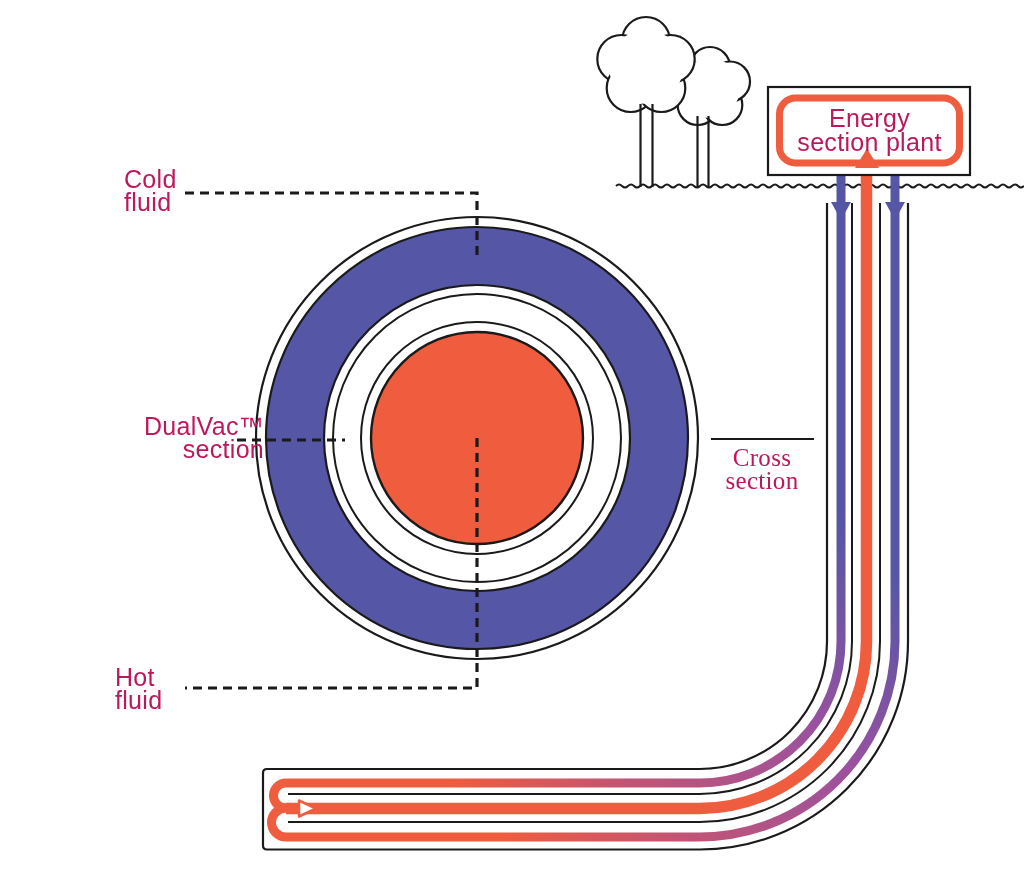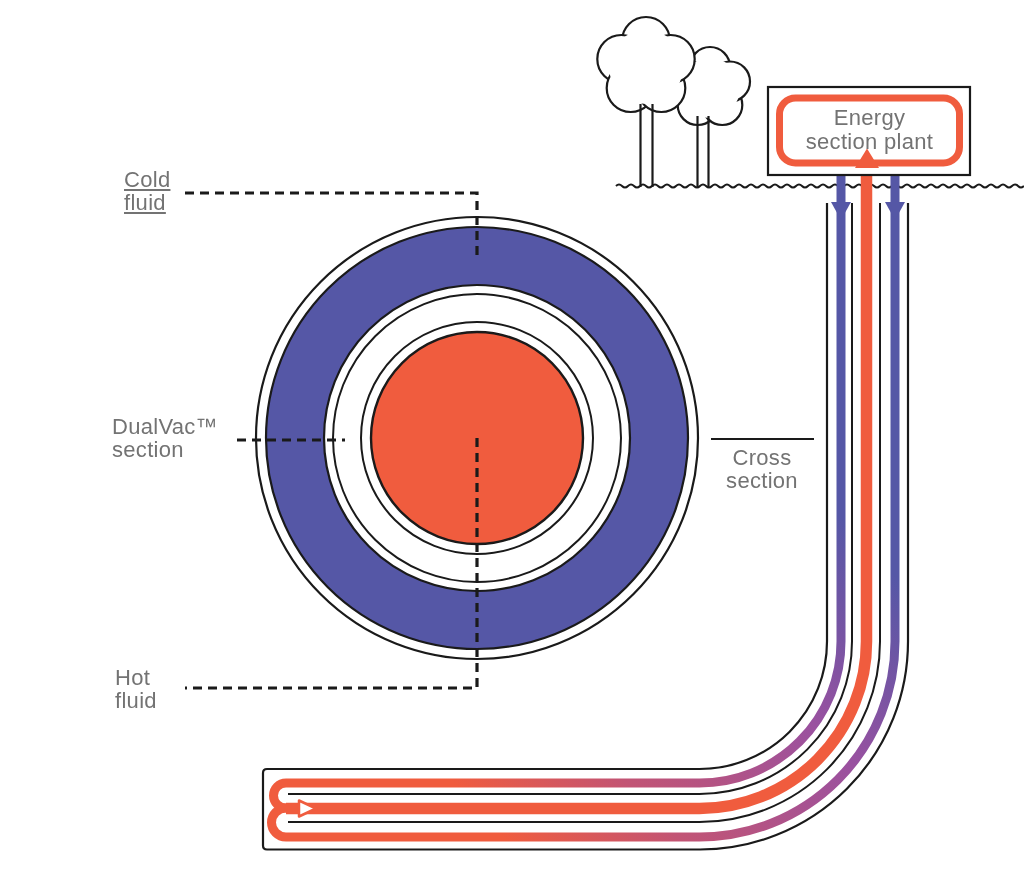--- a/index.html
+++ b/index.html
@@ -1,19 +1,19 @@
 <!DOCTYPE html>
 <html><head>
 <meta charset="utf-8">
 <style>
   html,body{margin:0;padding:0;background:#fff;}
   #stage{position:relative;width:1024px;height:896px;background:#ffffff;overflow:hidden;
          font-family:"Liberation Sans",sans-serif;}
   #gfx{position:absolute;left:0;top:0;}
-  .label{position:absolute;color:#737373;font-size:22px;line-height:23px;letter-spacing:.3px;white-space:nowrap;}
+  .label{position:absolute;color:#be185d;font-size:25px;line-height:23px;letter-spacing:.3px;white-space:nowrap;}
   .label span{display:block;}
   .centered{text-align:center;white-space:normal;}
 </style>
 </head>
 <body>
 
 <div id="stage">
 
 <svg id="gfx" width="1024" height="896" viewBox="0 0 1024 896">
   <defs>
@@ -81,36 +81,36 @@
 
   <g fill="none" stroke="#1a1a1a" stroke-width="3.2" stroke-dasharray="9 6">
     <path d="M185,193 H477 V258"></path>
     <path d="M237,440 H345"></path>
     <path d="M477,438 V688 H185"></path>
   </g>
 
   <path fill="none" stroke="#1a1a1a" stroke-width="1.8" d="M711,439 H814"></path>
 </svg>
 
-<div class="label" style="left:124px;top:168px;text-decoration:underline;">
+<div class="label" style="left:124px;top:168px;">
   <span>Cold</span>
   <span>fluid</span>
 </div>
 
-<div class="label" style="left:112px;top:415px;">
+<div class="label" style="left:144px;top:415px;text-align:right;">
   <span>DualVac™</span>
   <span>section</span>
 </div>
 
 <div class="label" style="left:115px;top:666px;">
   <span>Hot</span>
   <span>fluid</span>
 </div>
 
-<div class="label centered" style="left:702px;top:446px;width:120px;">
+<div class="label centered" style="left:702px;top:446px;width:120px;font-family:Liberation Serif, serif;">
   <span>Cross</span>
   <span>section</span>
 </div>
 
 <div class="label centered" style="left:779px;top:106px;width:181px;line-height:24px;">
   <span>Energy</span>
   <span>section plant</span>
 </div>
 
 </div>

